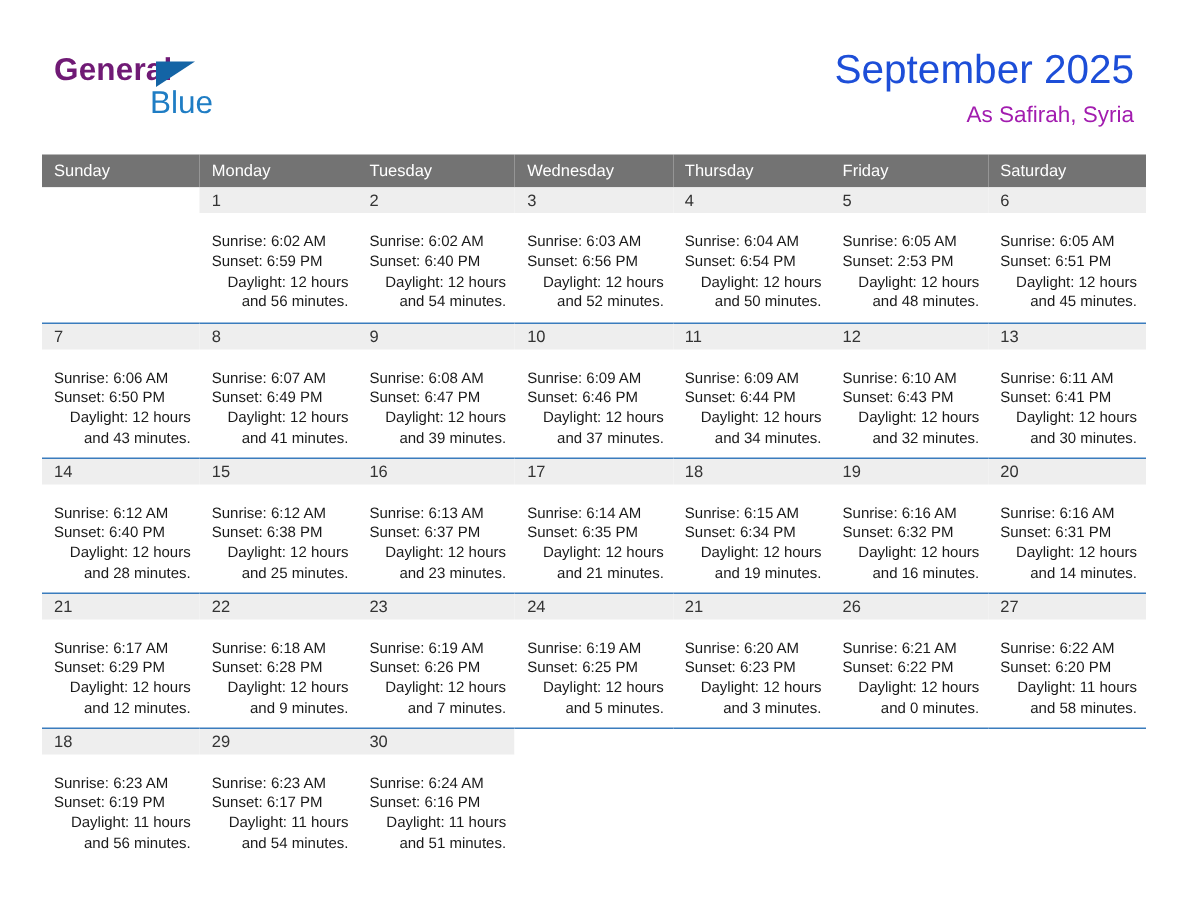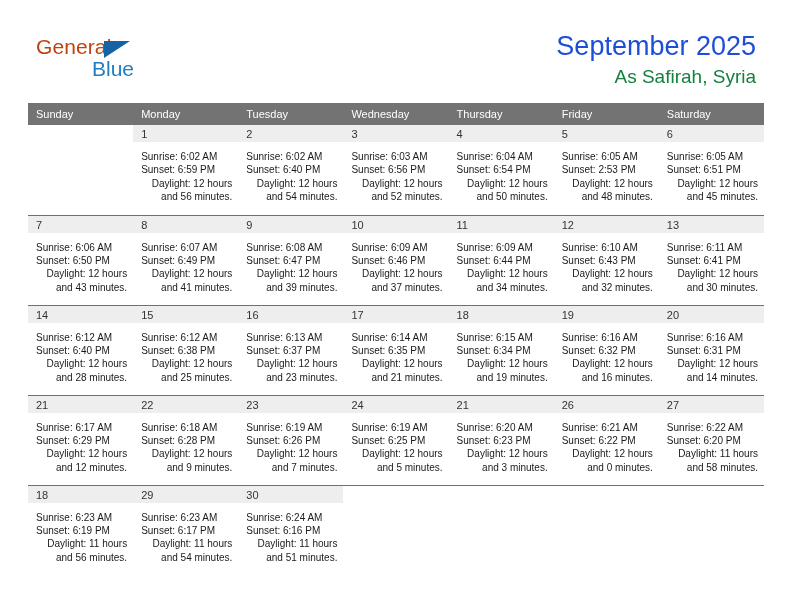--- a/index.html
+++ b/index.html
@@ -36,58 +36,59 @@
     left: 36px;
     top: 36px;
     width: 260px;
     height: 54px;
   }
   .brand-general {
     position: absolute;
     left: 0;
     top: 0;
     font-size: 21px;
-    color: #c2410c;
+    color: #701a75;
     letter-spacing: 0.1px;
     line-height: 22px;
+    font-weight: bold;
   }
   .brand-triangle {
     position: absolute;
     left: 68px;
     top: 5px;
     width: 0;
     height: 0;
     border-left: 26px solid #1464a5;
     border-bottom: 17px solid transparent;
   }
   .brand-blue {
     position: absolute;
-    left: 56px;
+    left: 64px;
     top: 22px;
     font-size: 21px;
     color: #1f7dc4;
     line-height: 22px;
   }
 
   .title-block {
     position: absolute;
     right: 36px;
     top: 30px;
     text-align: right;
   }
   .month-title {
     font-size: 27px;
     color: #1d4ed8;
     line-height: 32px;
     white-space: nowrap;
   }
   .location-sub {
     margin-top: 6px;
-    font-size: 19px;
-    color: #15803d;
+    font-size: 15px;
+    color: #a21caf;
     line-height: 17px;
     white-space: nowrap;
   }
 
   
   .calendar {
     position: absolute;
     left: 28px;
     top: 103px;
     width: 736px;
@@ -131,21 +132,21 @@
     padding: 2px 0 0 8px;
     box-sizing: border-box;
     font-size: 11px;
     color: #333333;
     line-height: 14px;
   }
   .cell-blank .daynum-band {
     background: #ffffff;
   }
   .info {
-    padding: 8px 6px 0 8px;
+    padding: 13px 6px 0 8px;
     font-size: 10px;
     color: #1a1a1a;
     line-height: 13.4px;
   }
   .info div {
     white-space: nowrap;
   }
   .info .wrap {
     white-space: normal;
     text-align: right;

